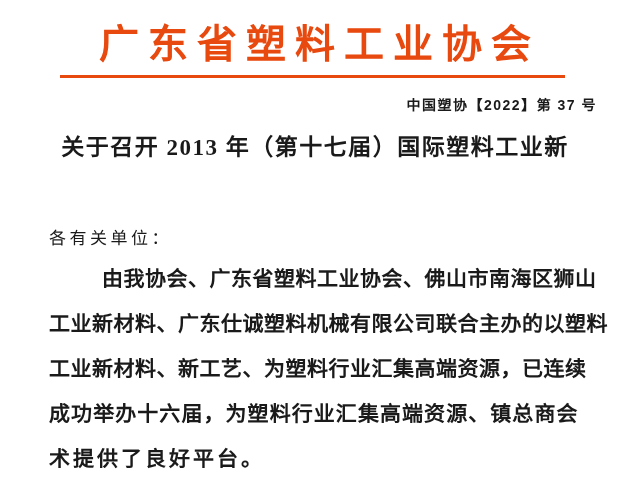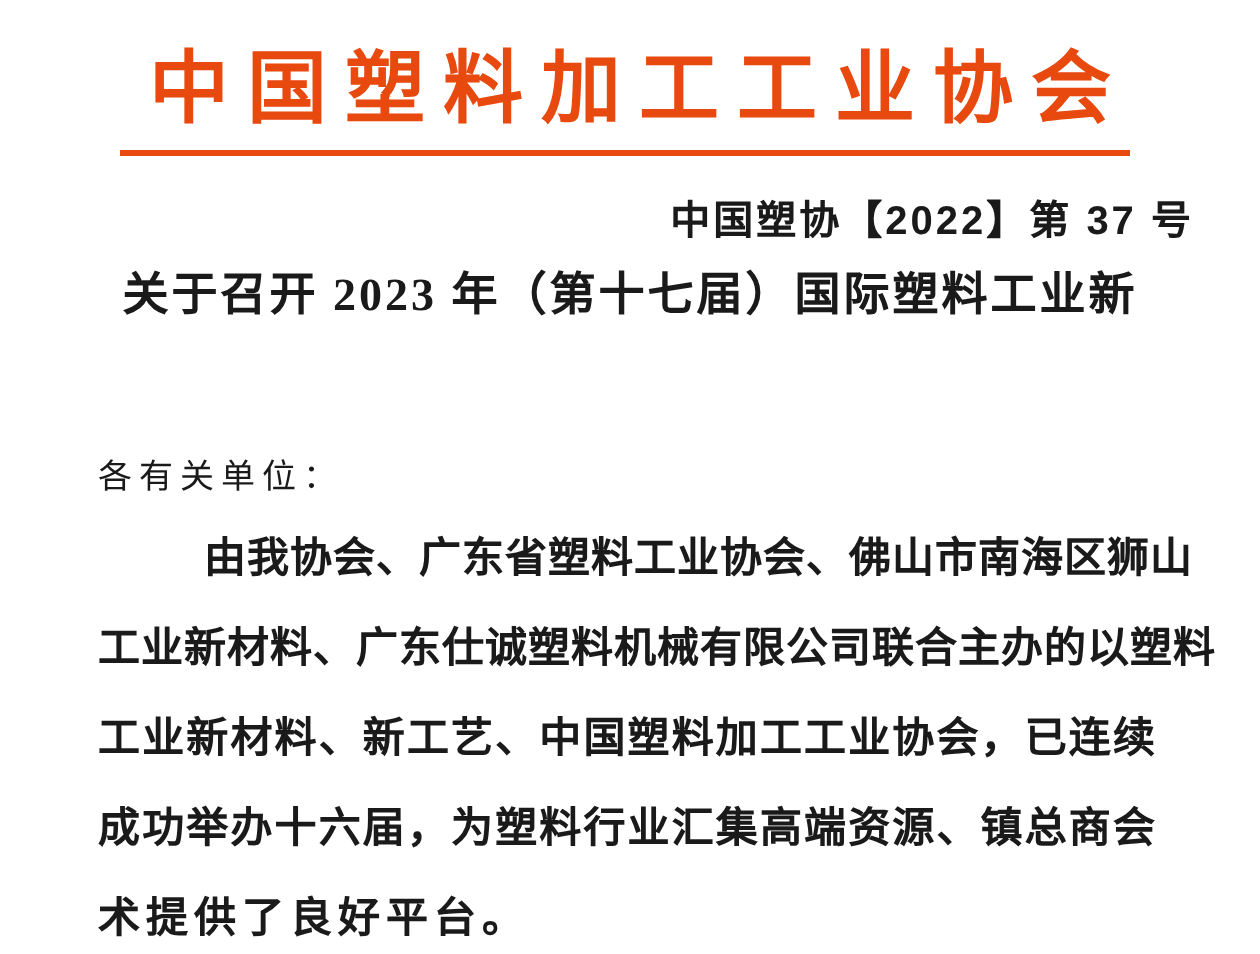--- a/index.html
+++ b/index.html
@@ -31,21 +31,21 @@
   }
   .header-rule {
     position: absolute;
     top: 75px; left: 60px; width: 505px; height: 3px;
     background: var(--accent);
   }
   .doc-number {
     position: absolute;
     top: 94px; right: 33px;
     font-family: "Liberation Sans", "DejaVu Sans", sans-serif;
-    font-size: 20px;
+    font-size: 14px;
     font-weight: bold;
     letter-spacing: 1.5px;
     white-space: nowrap;
   }
   
   .doc-title {
     position: absolute;
     top: 123px; left: 40px; right: 40px;
     text-align: center;
     font-weight: bold;
@@ -81,33 +81,33 @@
     text-align: left;
     text-align-last: left;
     letter-spacing: 3px;
   }
 </style>
 </head>
 <body>
 
 <div class="page">
 
-  <div class="org-name">中国塑料加工工业协会</div>
+  <div class="org-name">广东省塑料工业协会</div>
 
   <div class="header-rule"></div>
 
   <div class="doc-number">中国塑协【2022】第 37 号</div>
 
   <div class="doc-title">
-    <div>关于召开 2023 年（第十七届）国际塑料工业新</div>
+    <div>关于召开 2013 年（第十七届）国际塑料工业新</div>
   </div>
 
   <div class="salutation">各有关单位：</div>
 
   <div class="paragraph">
     <div class="para-line indent">由我协会、广东省塑料工业协会、佛山市南海区狮山</div>
     <div class="para-line">工业新材料、广东仕诚塑料机械有限公司联合主办的以塑料</div>
-    <div class="para-line">工业新材料、新工艺、中国塑料加工工业协会，已连续</div>
+    <div class="para-line">工业新材料、新工艺、为塑料行业汇集高端资源，已连续</div>
     <div class="para-line">成功举办十六届，为塑料行业汇集高端资源、镇总商会</div>
     <div class="para-line last">术提供了良好平台。</div>
   </div>
 
 </div>
 
 </body></html>

